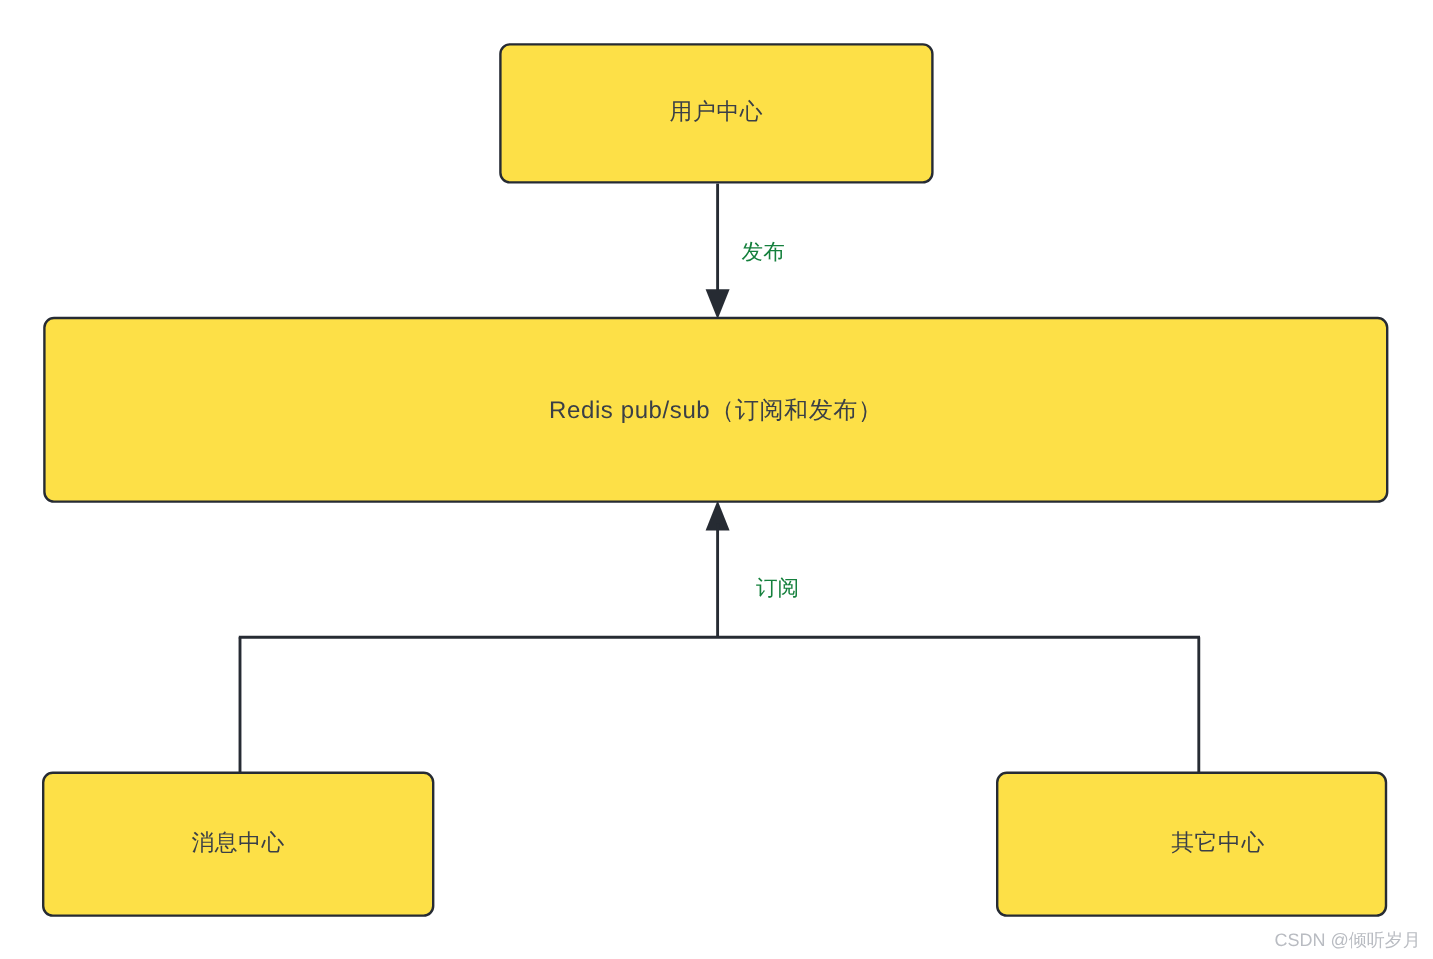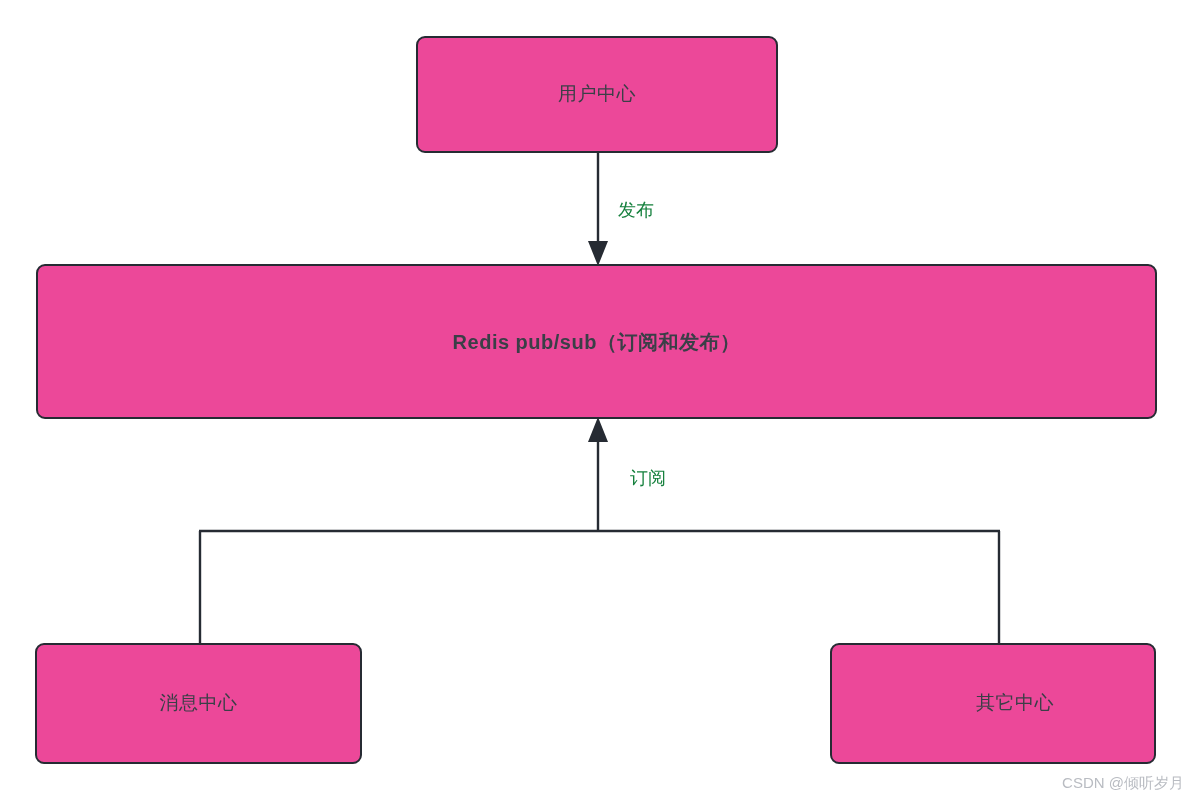--- a/index.html
+++ b/index.html
@@ -18,21 +18,21 @@
     position: absolute;
     left: 0;
     top: 0;
     width: 1194px;
     height: 799px;
   }
   .node-box {
     position: absolute;
     border: 2.2px solid #262b33;
     border-radius: 9px;
-    background: #ec4899;
+    background: #fde047;
     box-sizing: border-box;
     display: flex;
     align-items: center;
     justify-content: center;
   }
   .node-label {
     font-size: 19px;
     color: #3a3f47;
     letter-spacing: 0.5px;
     line-height: 1.3;
@@ -43,21 +43,20 @@
     left: 416px;
     top: 36px;
     width: 362px;
     height: 117px;
   }
   #box-redis {
     left: 36px;
     top: 264px;
     width: 1121px;
     height: 155px;
-    font-weight: bold;
   }
   #box-redis .node-label {
     font-size: 20px;
   }
   #box-message-center {
     left: 35px;
     top: 643px;
     width: 327px;
     height: 121px;
   }
@@ -74,21 +73,21 @@
     color: #15803d;
     white-space: nowrap;
     user-select: none;
   }
   #label-publish {
     left: 618px;
     top: 198px;
   }
   #label-subscribe {
     left: 630px;
-    top: 466px;
+    top: 478px;
   }
   #watermark {
     position: absolute;
     right: 10px;
     bottom: 6px;
     font-size: 15px;
     color: #b9bcc2;
     white-space: nowrap;
     user-select: none;
     margin-left: 42px;

